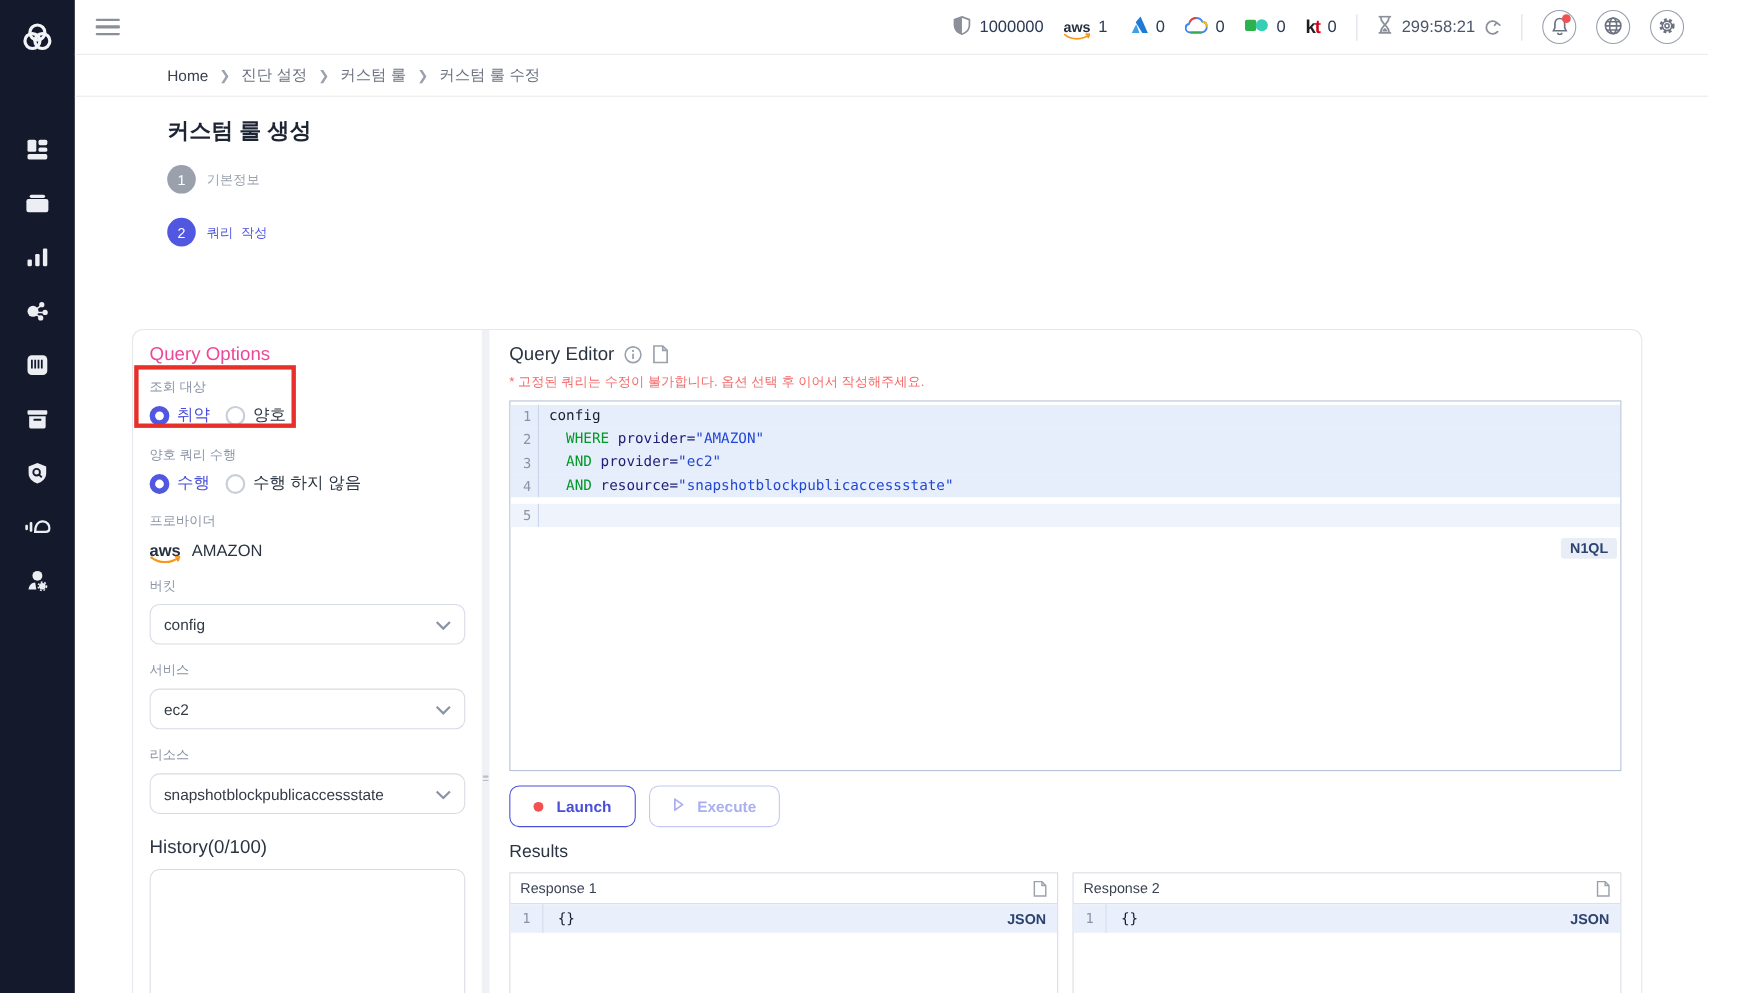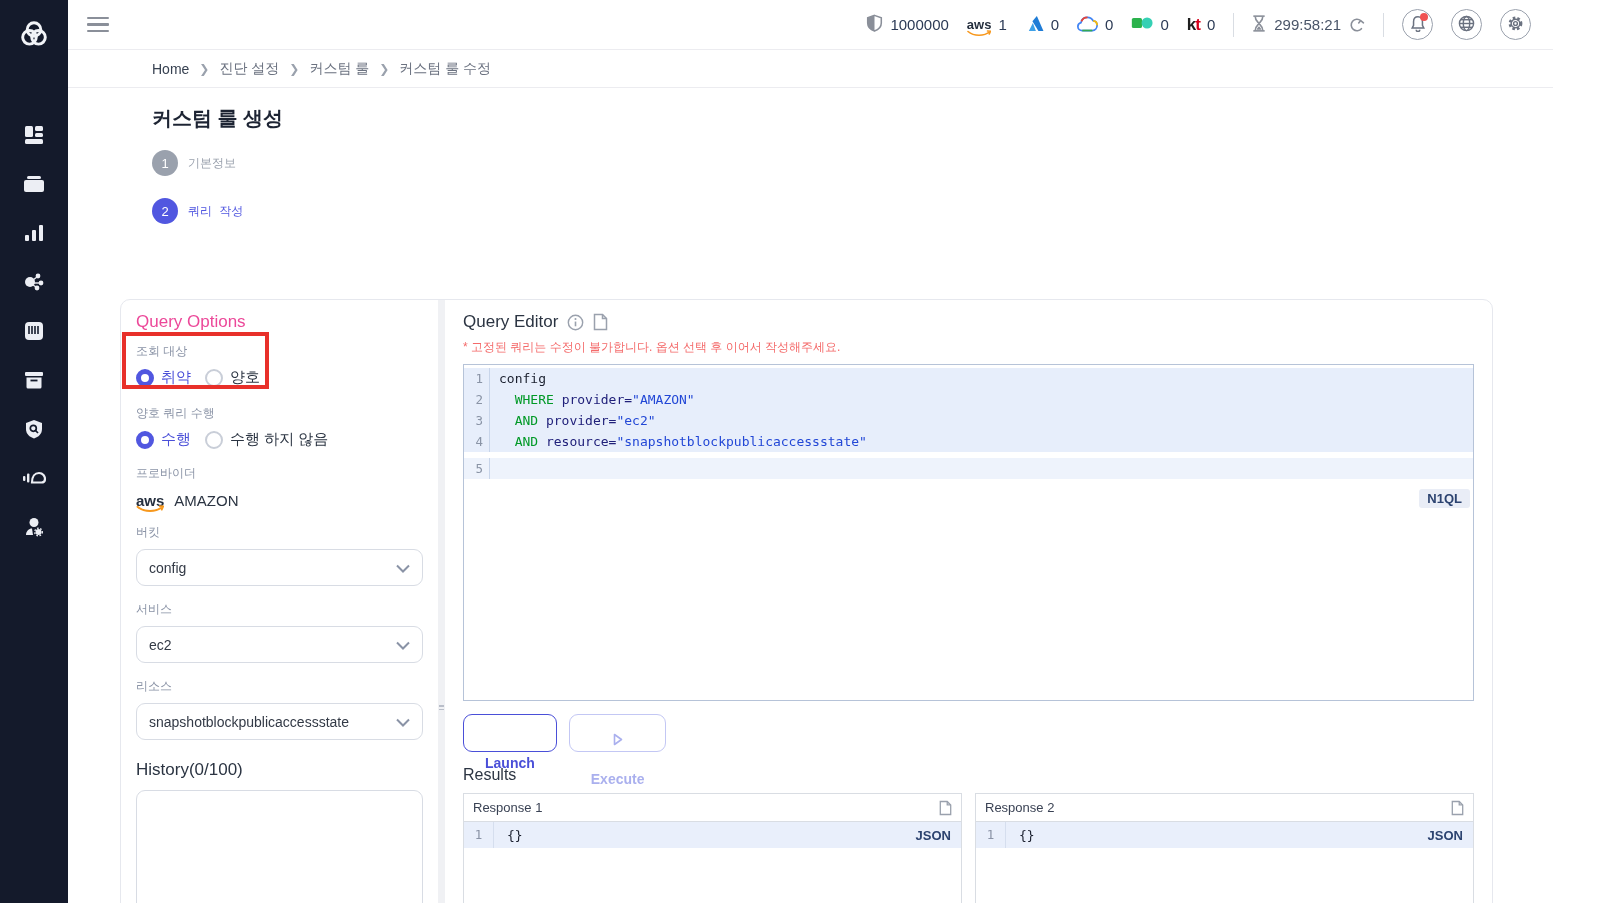--- a/index.html
+++ b/index.html
@@ -80,21 +80,21 @@
   .editor-box { position:relative; margin-top:8px; height:337px; border:1px solid #b6c3d8; background:#fff; overflow:hidden; }
   .code-area { padding-top:3px; font-family:"DejaVu Sans Mono","Liberation Mono",monospace; font-size:13px; }
   .code-line { display:flex; height:21px; line-height:21px; background:#e7eefb; }
   .code-line.last { margin-top:6px; background:#eef3fc; position:relative; }
   .gutter { width:26px; min-width:26px; text-align:right; padding-right:6px; color:#8a94a6; border-right:1px solid #c8d5ea; font-size:12.5px; }
   .code-text { padding-left:9px; white-space:pre; color:#1a1f2e; }
   .tok-kw { color:#009926; } .tok-field { color:#20207a; } .tok-str { color:#2247d6; } .tok-plain { color:#1a1f2e; }
   .lang-badge { position:absolute; right:3px; top:1px; height:19px; line-height:19px; padding:0 8px; background:#e9edf6; border-radius:3px; font-size:13px; font-weight:bold; color:#2c4370; }
 
   .btn-row { margin-top:13px; display:flex; gap:12px; }
-  .btn { height:36px; border-radius:9px; background:#fff; display:flex; align-items:center; gap:22px; padding:18px 21px; font-size:14px; font-weight:600; font-family:inherit; cursor:pointer;flex-direction:column; }
+  .btn { height:36px; border-radius:9px; background:#fff; display:flex; align-items:center; gap:12px; padding:18px 21px; font-size:14px; font-weight:600; font-family:inherit; cursor:pointer; }
   .btn-launch { border:1px solid #4a4fd8; color:#4a4fd8; }
   .btn-launch .reddot { width:9px; height:9px; border-radius:50%; background:#f05252; }
   .btn-execute { border:1px solid #c3c7f4; color:#aab0ee; }
 
   .results-title { margin-top:14px; font-size:16px; font-weight:500; color:#2b3442; }
   .responses { margin-top:9px; display:flex; gap:13px; flex:1; }
   .response { flex:1; border:1px solid #d9dde3; background:#fff; display:flex; flex-direction:column; min-width:0; }
   .response-head { height:28px; border-bottom:1px solid #d9dde3; display:flex; align-items:center; padding:0 9px; }
   .response-title { font-size:13px; font-weight:normal; color:#3a4254; }
   .response-head .icon-btn { margin-left:auto; }

